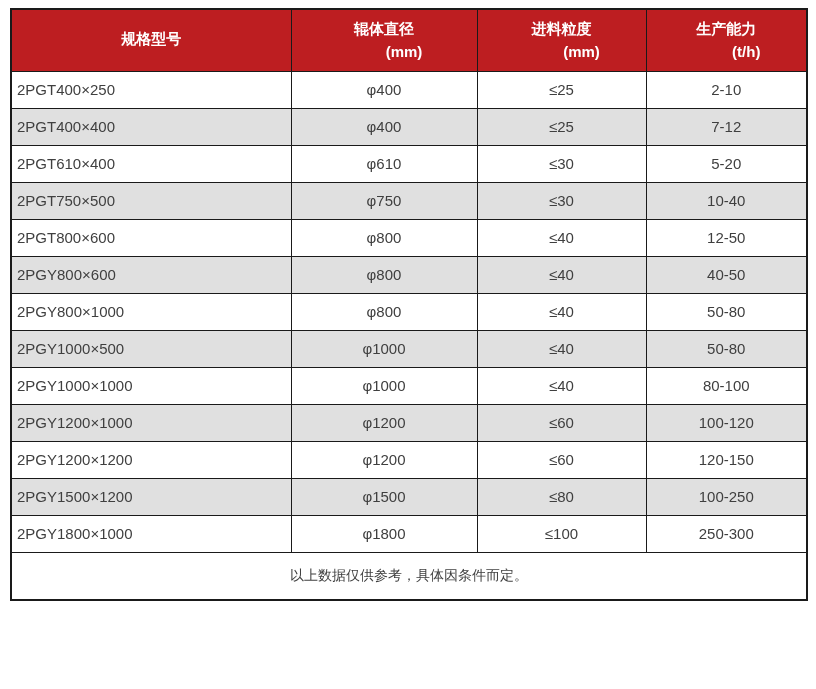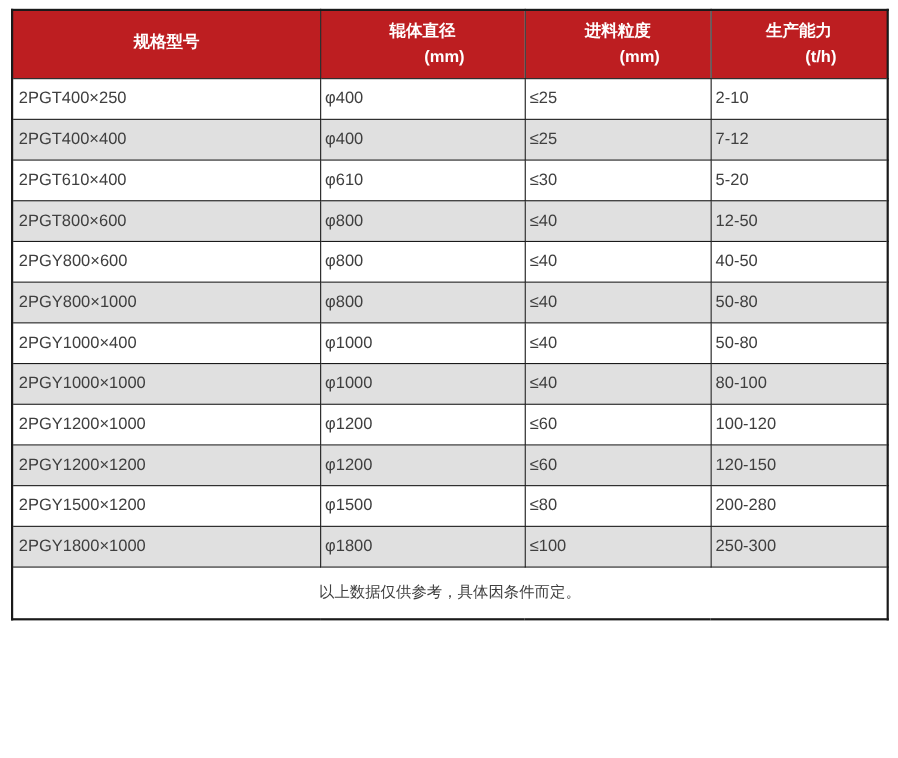--- a/index.html
+++ b/index.html
@@ -63,21 +63,21 @@
     font-size:15px;
     color:var(--text);
     background:var(--row-bg);
     vertical-align:middle;
     padding:0 4px;
   }
   tbody tr:nth-child(even) td{
     background:var(--row-alt-bg);
   }
   td.cell-model{text-align:left;padding-left:5px;}
-  td.cell-center{text-align:left;}
+  td.cell-center{text-align:center;}
   tfoot td{
     height:48px;
     font-size:14px;
     color:var(--text);
     background:var(--row-bg);
     text-align:center;
     vertical-align:middle;
   }
 </style>
 </head>
@@ -132,39 +132,45 @@
           <td class="cell-center">≤25</td>
           <td class="cell-center">7-12</td>
         </tr>
         <tr>
           <td class="cell-model">2PGT610×400</td>
           <td class="cell-center">φ610</td>
           <td class="cell-center">≤30</td>
           <td class="cell-center">5-20</td>
         </tr>
         <tr>
+          <td class="cell-model">2PGT750×500</td>
+          <td class="cell-center">φ750</td>
+          <td class="cell-center">≤30</td>
+          <td class="cell-center">10-40</td>
+        </tr>
+        <tr>
           <td class="cell-model">2PGT800×600</td>
           <td class="cell-center">φ800</td>
           <td class="cell-center">≤40</td>
           <td class="cell-center">12-50</td>
         </tr>
         <tr>
           <td class="cell-model">2PGY800×600</td>
           <td class="cell-center">φ800</td>
           <td class="cell-center">≤40</td>
           <td class="cell-center">40-50</td>
         </tr>
         <tr>
           <td class="cell-model">2PGY800×1000</td>
           <td class="cell-center">φ800</td>
           <td class="cell-center">≤40</td>
           <td class="cell-center">50-80</td>
         </tr>
         <tr>
-          <td class="cell-model">2PGY1000×400</td>
+          <td class="cell-model">2PGY1000×500</td>
           <td class="cell-center">φ1000</td>
           <td class="cell-center">≤40</td>
           <td class="cell-center">50-80</td>
         </tr>
         <tr>
           <td class="cell-model">2PGY1000×1000</td>
           <td class="cell-center">φ1000</td>
           <td class="cell-center">≤40</td>
           <td class="cell-center">80-100</td>
         </tr>
@@ -177,21 +183,21 @@
         <tr>
           <td class="cell-model">2PGY1200×1200</td>
           <td class="cell-center">φ1200</td>
           <td class="cell-center">≤60</td>
           <td class="cell-center">120-150</td>
         </tr>
         <tr>
           <td class="cell-model">2PGY1500×1200</td>
           <td class="cell-center">φ1500</td>
           <td class="cell-center">≤80</td>
-          <td class="cell-center">200-280</td>
+          <td class="cell-center">100-250</td>
         </tr>
         <tr>
           <td class="cell-model">2PGY1800×1000</td>
           <td class="cell-center">φ1800</td>
           <td class="cell-center">≤100</td>
           <td class="cell-center">250-300</td>
         </tr>
       </tbody>
     <tfoot>
       <tr>

